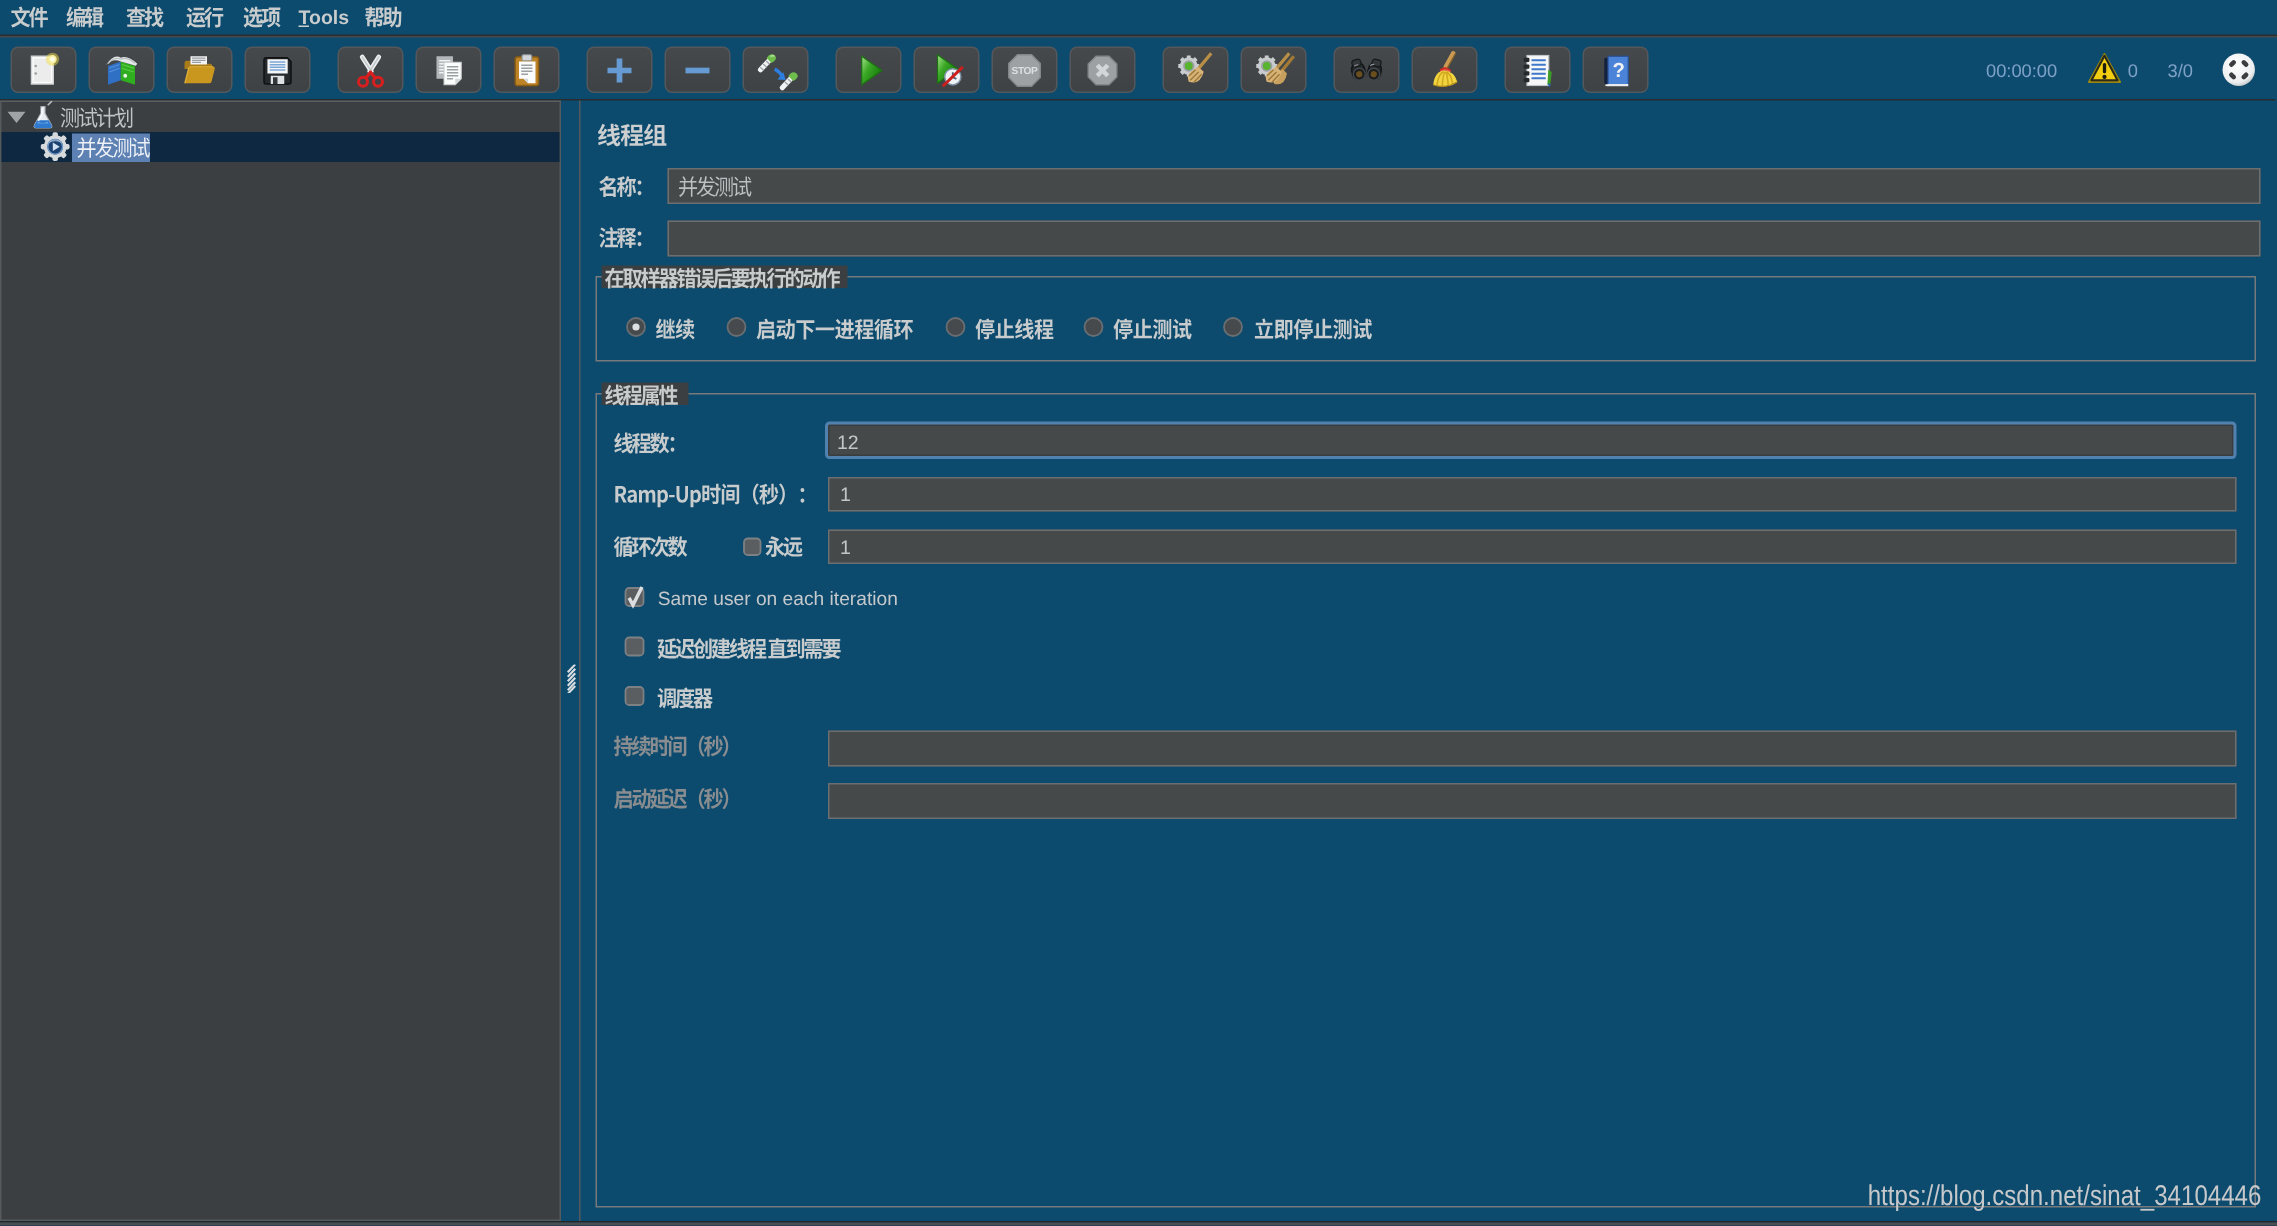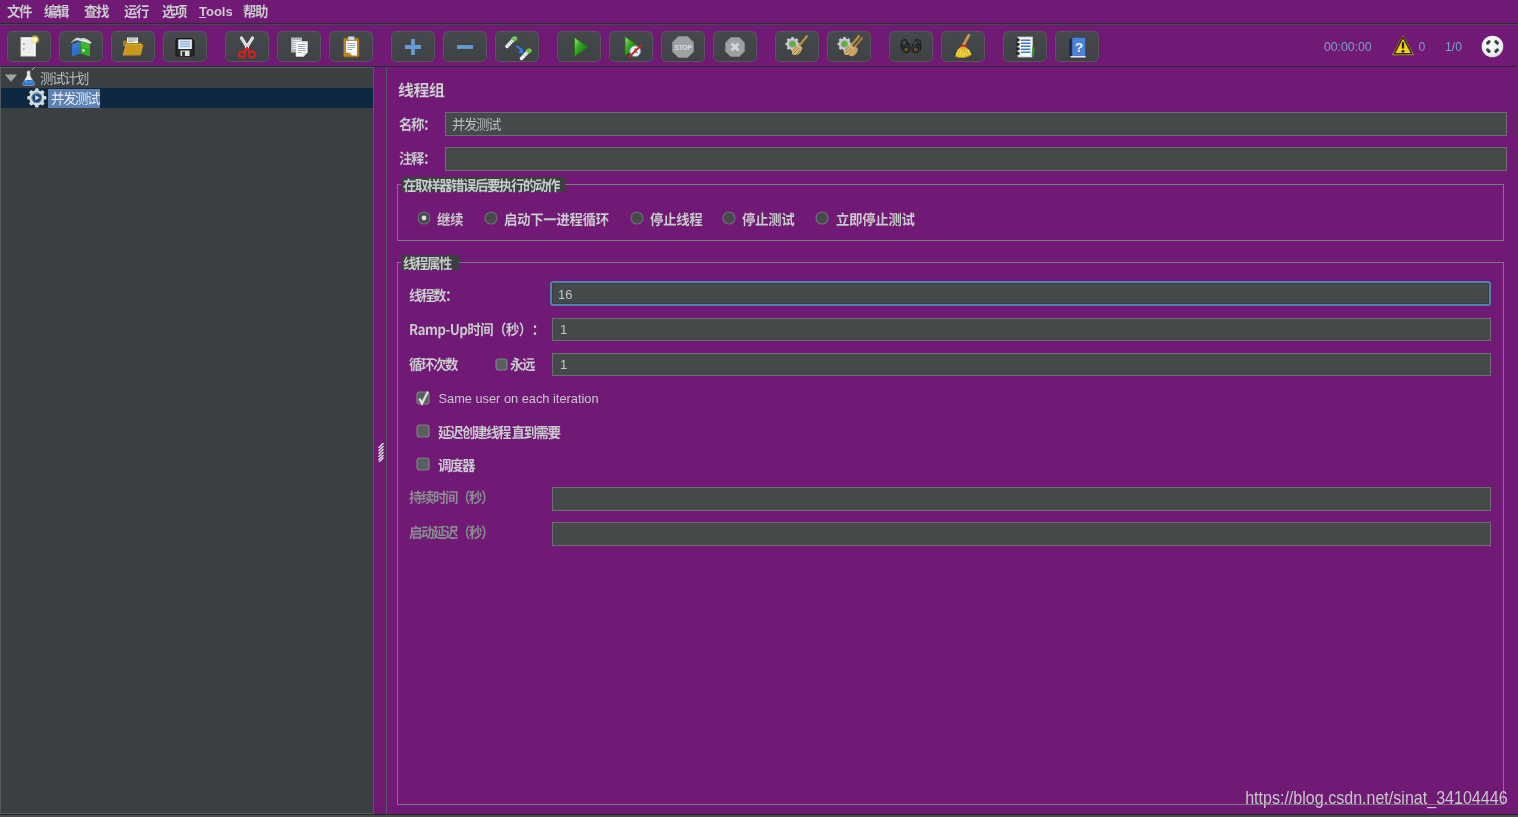--- a/index.html
+++ b/index.html
@@ -1,16 +1,16 @@
 <!DOCTYPE html>
 <html><head><meta charset="utf-8"><style>
 
 *{margin:0;padding:0;box-sizing:border-box}
 html,body{width:1518px;height:817px;background:#3c3f41;font-family:"Liberation Sans",sans-serif}
-#root{position:relative;width:1518px;height:817px;background:#701a75;overflow:hidden}
+#root{position:relative;width:1518px;height:817px;background:#0c4a6e;overflow:hidden}
 .abs{position:absolute}
 .btn{position:absolute;width:44px;height:31px;border-radius:5px;border:1px solid #54585a;
  background:linear-gradient(#46494b,#3f4245)}
 .btn svg{position:absolute;left:50%;top:50%;transform:translate(-50%,-50%)}
 .field{position:absolute;background:#45494a;border:1px solid #6b6f71;
  color:#c3c6c8;font-size:13px;line-height:21px;padding-left:7px}
 
 </style></head><body>
 <div id="root">
 <svg style="position:absolute;left:6.5px;top:4px;overflow:visible" width="26" height="18">
@@ -247,21 +247,21 @@
 </svg>
     </div>
 <div class="abs" style="left:1324px;top:39.5px;font-size:12.2px;color:#7ea1c6">00:00:00</div>
 <svg class="abs" style="left:1391px;top:34px" width="24" height="24">
 <path d="M12 1.8 L22.6 20.8 L1.4 20.8 Z" fill="#e9c414" stroke="#97860f" stroke-width="1" stroke-linejoin="round"></path>
 <path d="M12 3.2 L20.8 19.6 L3.2 19.6 Z" fill="#f2cd10" stroke="#2b2a18" stroke-width="1.4" stroke-linejoin="round"></path>
 <rect x="10.9" y="8" width="2.2" height="6.8" rx="1" fill="#1d1d10"></rect>
 <circle cx="12" cy="17.3" r="1.4" fill="#1d1d10"></circle>
 </svg>
 <div class="abs" style="left:1418.5px;top:39.5px;font-size:12.2px;color:#7ea1c6">0</div>
-<div class="abs" style="left:1445px;top:39.5px;font-size:12.2px;color:#7ea1c6">1/0</div>
+<div class="abs" style="left:1445px;top:39.5px;font-size:12.2px;color:#7ea1c6">3/0</div>
 <svg class="abs" style="left:1481px;top:35px" width="23" height="23">
 <defs>
         <radialGradient id="ball" cx="0.42" cy="0.35" r="0.72">
 <stop offset="0" stop-color="#ffffff"></stop>
           <stop offset="0.75" stop-color="#eceeef"></stop>
           <stop offset="1" stop-color="#b4b8ba"></stop>
         </radialGradient>
       </defs>
 <circle cx="11.5" cy="11.5" r="10.8" fill="url(#ball)"></circle>
 <g fill="#3b3e40">
@@ -384,21 +384,21 @@
     </svg>
 <div class="abs" style="left:397px;top:262px;width:1107px;height:543px;border:1px solid #77797b"></div>
 <div class="abs" style="left:401px;top:255px;width:58px;height:15px;background:#3c3f41"></div>
 <svg style="position:absolute;left:403px;top:255.5px;overflow:visible" width="50" height="18">
       <path transform="translate(0,12.97) scale(1,1.100)" fill="#c9cccd" d="M0.64 -0.95 0.96 0.58C2.28 0.13 3.91 -0.44 5.45 -0.99L5.2 -2.32C3.52 -1.78 1.77 -1.25 0.64 -0.95ZM9.47 -10.43C10.02 -10.05 10.76 -9.5 11.14 -9.15L12.1 -10.09C11.71 -10.43 10.95 -10.95 10.41 -11.26ZM0.99 -5.53C1.21 -5.64 1.53 -5.72 2.71 -5.87C2.26 -5.24 1.88 -4.76 1.66 -4.54C1.25 -4.05 0.94 -3.75 0.59 -3.67C0.76 -3.28 1.01 -2.56 1.09 -2.26C1.43 -2.47 1.98 -2.63 5.25 -3.26C5.23 -3.58 5.25 -4.19 5.29 -4.6L3.18 -4.25C4.1 -5.33 4.98 -6.59 5.71 -7.85L4.41 -8.67C4.17 -8.19 3.9 -7.71 3.62 -7.25L2.48 -7.17C3.23 -8.19 3.97 -9.45 4.49 -10.64L2.99 -11.36C2.51 -9.84 1.58 -8.21 1.29 -7.8C0.99 -7.37 0.76 -7.1 0.48 -7.02C0.66 -6.61 0.91 -5.84 0.99 -5.53ZM11.55 -4.7C11.15 -4.06 10.64 -3.48 10.05 -2.96C9.93 -3.48 9.81 -4.07 9.7 -4.7L12.8 -5.28L12.53 -6.67L9.51 -6.12L9.39 -7.38L12.45 -7.87L12.18 -9.27L9.3 -8.83C9.26 -9.69 9.25 -10.56 9.26 -11.43H7.65C7.65 -10.49 7.68 -9.53 7.73 -8.59L5.79 -8.29L6.04 -6.85L7.83 -7.13L7.96 -5.84L5.49 -5.4L5.76 -3.97L8.15 -4.41C8.29 -3.51 8.48 -2.68 8.7 -1.94C7.6 -1.25 6.34 -0.71 5.03 -0.32C5.39 0.05 5.79 0.6 5.99 1.02C7.14 0.6 8.24 0.09 9.23 -0.54C9.76 0.54 10.44 1.19 11.3 1.19C12.37 1.19 12.8 0.76 13.05 -0.9C12.7 -1.07 12.23 -1.41 11.93 -1.78C11.86 -0.7 11.74 -0.36 11.48 -0.36C11.15 -0.36 10.81 -0.76 10.53 -1.46C11.46 -2.22 12.26 -3.1 12.9 -4.1Z M19.64 -9.53H22.77V-7.68H19.64ZM18.15 -10.88V-6.32H24.33V-10.88ZM18.04 -3.03V-1.68H20.39V-0.5H17.2V0.91H24.98V-0.5H22V-1.68H24.37V-3.03H22V-4.14H24.69V-5.52H17.72V-4.14H20.39V-3.03ZM16.56 -11.24C15.52 -10.79 13.88 -10.38 12.39 -10.14C12.56 -9.81 12.76 -9.27 12.84 -8.91C13.37 -8.98 13.92 -9.07 14.48 -9.17V-7.61H12.55V-6.12H14.26C13.78 -4.82 13.02 -3.38 12.27 -2.51C12.52 -2.1 12.87 -1.43 13.02 -0.98C13.54 -1.65 14.05 -2.6 14.48 -3.63V1.19H16.03V-4.06C16.36 -3.56 16.68 -3.04 16.84 -2.69L17.76 -3.97C17.51 -4.26 16.4 -5.43 16.03 -5.72V-6.12H17.47V-7.61H16.03V-9.51C16.61 -9.65 17.16 -9.82 17.64 -10.01Z M27.3 -9.62H34.48V-8.87H27.3ZM25.72 -10.84V-6.89C25.72 -4.74 25.61 -1.73 24.32 0.34C24.72 0.48 25.43 0.9 25.73 1.14C27.1 -1.07 27.3 -4.54 27.3 -6.89V-7.65H36.09V-10.84ZM29.47 -4.78H31.06V-4.14H29.47ZM32.52 -4.78H34.16V-4.14H32.52ZM34.72 -7.58C33.14 -7.22 30.24 -7.06 27.83 -7.04C27.97 -6.77 28.1 -6.32 28.14 -6.06C29.07 -6.06 30.07 -6.08 31.06 -6.14V-5.67H28.05V-3.26H31.06V-2.75H27.51V1.21H28.97V-1.7H31.06V-0.92L29.25 -0.87L29.36 0.24L33.51 0.01L33.63 0.51L33.88 0.44C33.97 0.68 34.08 0.95 34.12 1.18C34.84 1.18 35.4 1.18 35.78 1.02C36.18 0.84 36.29 0.56 36.29 -0.04V-2.75H32.52V-3.26H35.67V-5.67H32.52V-6.24C33.67 -6.35 34.75 -6.49 35.62 -6.69ZM32.98 -1.39 33.15 -1.01 32.52 -0.98V-1.7H34.81V-0.04C34.81 0.09 34.77 0.12 34.63 0.12H34.57C34.45 -0.35 34.17 -1.07 33.9 -1.62Z M40.53 -0.75V0.78H48.92V-0.75H45.76V-3.44H48.21V-4.94H45.76V-7.16H48.5V-8.67H45.76V-11.31H44.15V-8.67H43.06C43.2 -9.27 43.3 -9.9 43.4 -10.53L41.83 -10.77C41.7 -9.62 41.47 -8.47 41.13 -7.48C40.93 -8.01 40.65 -8.66 40.38 -9.17L39.6 -8.84V-11.39H38V-8.64L36.87 -8.8C36.78 -7.69 36.54 -6.19 36.21 -5.29L37.41 -4.86C37.69 -5.83 37.93 -7.28 38 -8.4V1.19H39.6V-8C39.83 -7.44 40.03 -6.86 40.11 -6.46L40.86 -6.81C40.74 -6.53 40.61 -6.26 40.46 -6.03C40.85 -5.87 41.57 -5.51 41.9 -5.29C42.18 -5.8 42.43 -6.45 42.66 -7.16H44.15V-4.94H41.53V-3.44H44.15V-0.75Z"></path>
     </svg>
 <svg style="position:absolute;left:409px;top:288px;overflow:visible" width="50" height="18">
       <path transform="translate(0,12.97) scale(1,1.100)" fill="#c9cccd" d="M0.64 -0.95 0.96 0.58C2.28 0.13 3.91 -0.44 5.45 -0.99L5.2 -2.32C3.52 -1.78 1.77 -1.25 0.64 -0.95ZM9.47 -10.43C10.02 -10.05 10.76 -9.5 11.14 -9.15L12.1 -10.09C11.71 -10.43 10.95 -10.95 10.41 -11.26ZM0.99 -5.53C1.21 -5.64 1.53 -5.72 2.71 -5.87C2.26 -5.24 1.88 -4.76 1.66 -4.54C1.25 -4.05 0.94 -3.75 0.59 -3.67C0.76 -3.28 1.01 -2.56 1.09 -2.26C1.43 -2.47 1.98 -2.63 5.25 -3.26C5.23 -3.58 5.25 -4.19 5.29 -4.6L3.18 -4.25C4.1 -5.33 4.98 -6.59 5.71 -7.85L4.41 -8.67C4.17 -8.19 3.9 -7.71 3.62 -7.25L2.48 -7.17C3.23 -8.19 3.97 -9.45 4.49 -10.64L2.99 -11.36C2.51 -9.84 1.58 -8.21 1.29 -7.8C0.99 -7.37 0.76 -7.1 0.48 -7.02C0.66 -6.61 0.91 -5.84 0.99 -5.53ZM11.55 -4.7C11.15 -4.06 10.64 -3.48 10.05 -2.96C9.93 -3.48 9.81 -4.07 9.7 -4.7L12.8 -5.28L12.53 -6.67L9.51 -6.12L9.39 -7.38L12.45 -7.87L12.18 -9.27L9.3 -8.83C9.26 -9.69 9.25 -10.56 9.26 -11.43H7.65C7.65 -10.49 7.68 -9.53 7.73 -8.59L5.79 -8.29L6.04 -6.85L7.83 -7.13L7.96 -5.84L5.49 -5.4L5.76 -3.97L8.15 -4.41C8.29 -3.51 8.48 -2.68 8.7 -1.94C7.6 -1.25 6.34 -0.71 5.03 -0.32C5.39 0.05 5.79 0.6 5.99 1.02C7.14 0.6 8.24 0.09 9.23 -0.54C9.76 0.54 10.44 1.19 11.3 1.19C12.37 1.19 12.8 0.76 13.05 -0.9C12.7 -1.07 12.23 -1.41 11.93 -1.78C11.86 -0.7 11.74 -0.36 11.48 -0.36C11.15 -0.36 10.81 -0.76 10.53 -1.46C11.46 -2.22 12.26 -3.1 12.9 -4.1Z M19.64 -9.53H22.77V-7.68H19.64ZM18.15 -10.88V-6.32H24.33V-10.88ZM18.04 -3.03V-1.68H20.39V-0.5H17.2V0.91H24.98V-0.5H22V-1.68H24.37V-3.03H22V-4.14H24.69V-5.52H17.72V-4.14H20.39V-3.03ZM16.56 -11.24C15.52 -10.79 13.88 -10.38 12.39 -10.14C12.56 -9.81 12.76 -9.27 12.84 -8.91C13.37 -8.98 13.92 -9.07 14.48 -9.17V-7.61H12.55V-6.12H14.26C13.78 -4.82 13.02 -3.38 12.27 -2.51C12.52 -2.1 12.87 -1.43 13.02 -0.98C13.54 -1.65 14.05 -2.6 14.48 -3.63V1.19H16.03V-4.06C16.36 -3.56 16.68 -3.04 16.84 -2.69L17.76 -3.97C17.51 -4.26 16.4 -5.43 16.03 -5.72V-6.12H17.47V-7.61H16.03V-9.51C16.61 -9.65 17.16 -9.82 17.64 -10.01Z M29.68 -11.23C29.47 -10.72 29.09 -9.98 28.8 -9.51L29.82 -9.06C30.16 -9.47 30.59 -10.09 31.04 -10.69ZM29.01 -3.19C28.77 -2.72 28.45 -2.3 28.09 -1.94L26.99 -2.48L27.39 -3.19ZM25.07 -1.97C25.69 -1.73 26.34 -1.41 26.99 -1.07C26.22 -0.6 25.33 -0.25 24.35 -0.04C24.62 0.24 24.92 0.8 25.07 1.17C26.28 0.83 27.36 0.35 28.27 -0.34C28.66 -0.09 29.01 0.15 29.29 0.36L30.24 -0.68C29.98 -0.87 29.64 -1.07 29.29 -1.29C29.98 -2.06 30.5 -3.03 30.83 -4.22L29.96 -4.54L29.72 -4.49H28.03L28.25 -5.01L26.83 -5.27C26.73 -5.01 26.63 -4.76 26.51 -4.49H24.8V-3.19H25.84C25.58 -2.73 25.31 -2.32 25.07 -1.97ZM24.9 -10.68C25.22 -10.16 25.54 -9.46 25.63 -9H24.58V-7.75H26.56C25.94 -7.09 25.09 -6.5 24.29 -6.18C24.59 -5.88 24.94 -5.36 25.13 -5C25.8 -5.37 26.51 -5.92 27.12 -6.54V-5.35H28.61V-6.79C29.12 -6.39 29.64 -5.95 29.94 -5.67L30.78 -6.78C30.54 -6.95 29.8 -7.4 29.19 -7.75H31.16V-9H28.61V-11.39H27.12V-9H25.74L26.85 -9.49C26.75 -9.97 26.4 -10.65 26.05 -11.16ZM32.2 -11.35C31.91 -8.94 31.3 -6.65 30.23 -5.25C30.55 -5.03 31.16 -4.5 31.38 -4.23C31.64 -4.6 31.88 -5 32.09 -5.44C32.35 -4.42 32.66 -3.47 33.05 -2.63C32.35 -1.5 31.37 -0.66 30.02 -0.04C30.28 0.27 30.71 0.94 30.85 1.26C32.11 0.62 33.09 -0.19 33.84 -1.19C34.44 -0.27 35.19 0.51 36.11 1.09C36.34 0.68 36.81 0.11 37.16 -0.17C36.14 -0.74 35.34 -1.58 34.71 -2.63C35.35 -3.95 35.75 -5.53 36.01 -7.42H36.85V-8.91H33.26C33.42 -9.63 33.57 -10.37 33.67 -11.14ZM34.51 -7.42C34.37 -6.28 34.17 -5.27 33.86 -4.38C33.5 -5.32 33.23 -6.34 33.05 -7.42Z M39.35 -6.28C40.06 -6.28 40.62 -6.82 40.62 -7.54C40.62 -8.28 40.06 -8.82 39.35 -8.82C38.64 -8.82 38.08 -8.28 38.08 -7.54C38.08 -6.82 38.64 -6.28 39.35 -6.28ZM39.35 0.11C40.06 0.11 40.62 -0.43 40.62 -1.15C40.62 -1.89 40.06 -2.43 39.35 -2.43C38.64 -2.43 38.08 -1.89 38.08 -1.15C38.08 -0.43 38.64 0.11 39.35 0.11Z"></path>
     </svg>
 <div class="abs" style="left:550px;top:281px;width:941px;height:25px;border:2px solid #5181ae;border-radius:3px;background:#45494a;box-shadow:inset 0 0 0 1px #393d40"></div>
-<div class="abs" style="left:558px;top:287px;font-size:13px;color:#c3c6c8">16</div>
+<div class="abs" style="left:558px;top:287px;font-size:13px;color:#c3c6c8">12</div>
 <svg style="position:absolute;left:409px;top:322px;overflow:visible" width="137" height="18">
       <path transform="translate(0,12.97) scale(1,1.100)" fill="#c9cccd" d="M3.2 -5.32V-8.35H4.49C5.76 -8.35 6.46 -7.99 6.46 -6.91C6.46 -5.86 5.76 -5.32 4.49 -5.32ZM6.62 0H8.83L6.51 -4.06C7.65 -4.5 8.4 -5.43 8.4 -6.91C8.4 -9.19 6.75 -9.93 4.66 -9.93H1.22V0H3.2V-3.75H4.58Z M11.48 0.19C12.35 0.19 13.1 -0.23 13.75 -0.8H13.81L13.95 0H15.56V-4.38C15.56 -6.55 14.58 -7.69 12.68 -7.69C11.5 -7.69 10.42 -7.24 9.55 -6.7L10.25 -5.39C10.95 -5.8 11.62 -6.11 12.31 -6.11C13.24 -6.11 13.56 -5.55 13.59 -4.81C10.57 -4.49 9.27 -3.64 9.27 -2.05C9.27 -0.76 10.14 0.19 11.48 0.19ZM12.14 -1.35C11.56 -1.35 11.15 -1.61 11.15 -2.2C11.15 -2.88 11.75 -3.38 13.59 -3.59V-2.09C13.12 -1.62 12.7 -1.35 12.14 -1.35Z M17.02 0H18.99V-5.16C19.51 -5.74 19.99 -6 20.42 -6C21.14 -6 21.48 -5.6 21.48 -4.44V0H23.44V-5.16C23.97 -5.74 24.45 -6 24.88 -6C25.59 -6 25.93 -5.6 25.93 -4.44V0H27.88V-4.68C27.88 -6.57 27.16 -7.69 25.57 -7.69C24.6 -7.69 23.86 -7.1 23.17 -6.38C22.82 -7.21 22.19 -7.69 21.12 -7.69C20.14 -7.69 19.44 -7.16 18.81 -6.5H18.77L18.62 -7.5H17.02Z M29.38 2.88H31.35V0.59L31.29 -0.63C31.85 -0.11 32.49 0.19 33.15 0.19C34.8 0.19 36.34 -1.3 36.34 -3.87C36.34 -6.18 35.23 -7.69 33.39 -7.69C32.57 -7.69 31.81 -7.26 31.18 -6.73H31.14L30.99 -7.5H29.38ZM32.72 -1.43C32.31 -1.43 31.84 -1.58 31.35 -2V-5.31C31.86 -5.82 32.32 -6.07 32.83 -6.07C33.86 -6.07 34.32 -5.28 34.32 -3.85C34.32 -2.21 33.61 -1.43 32.72 -1.43Z M37.06 -3.12H40.72V-4.54H37.06Z M45.85 0.19C48.26 0.19 49.67 -1.18 49.67 -4.46V-9.93H47.77V-4.29C47.77 -2.22 47 -1.53 45.85 -1.53C44.69 -1.53 43.96 -2.22 43.96 -4.29V-9.93H41.99V-4.46C41.99 -1.18 43.41 0.19 45.85 0.19Z M51.35 2.88H53.31V0.59L53.25 -0.63C53.81 -0.11 54.45 0.19 55.11 0.19C56.76 0.19 58.3 -1.3 58.3 -3.87C58.3 -6.18 57.19 -7.69 55.35 -7.69C54.53 -7.69 53.77 -7.26 53.14 -6.73H53.1L52.95 -7.5H51.35ZM54.68 -1.43C54.27 -1.43 53.8 -1.58 53.31 -2V-5.31C53.82 -5.82 54.28 -6.07 54.79 -6.07C55.82 -6.07 56.28 -5.28 56.28 -3.85C56.28 -2.21 55.57 -1.43 54.68 -1.43Z M64.52 -5.74C65.16 -4.76 66.03 -3.43 66.42 -2.65L67.85 -3.48C67.41 -4.25 66.5 -5.51 65.84 -6.43ZM62.37 -5.16V-2.72H60.75V-5.16ZM62.37 -6.57H60.75V-8.9H62.37ZM59.25 -10.33V-0.21H60.75V-1.29H63.87V-10.33ZM68.38 -11.3V-8.91H64.37V-7.32H68.38V-0.95C68.38 -0.68 68.27 -0.59 67.97 -0.59C67.68 -0.59 66.69 -0.59 65.75 -0.63C65.99 -0.17 66.25 0.55 66.31 0.99C67.65 1.01 68.6 0.96 69.19 0.71C69.8 0.46 70.01 0.03 70.01 -0.94V-7.32H71.38V-8.91H70.01V-11.3Z M72.17 -8.16V1.18H73.83V-8.16ZM72.36 -10.52C72.97 -9.88 73.66 -8.99 73.94 -8.4L75.29 -9.27C74.98 -9.88 74.24 -10.71 73.63 -11.3ZM76.63 -3.78H79.22V-2.49H76.63ZM76.63 -6.34H79.22V-5.07H76.63ZM75.2 -7.62V-1.21H80.72V-7.62ZM75.76 -10.72V-9.22H82.12V-0.54C82.12 -0.38 82.07 -0.31 81.9 -0.31C81.75 -0.31 81.24 -0.29 80.82 -0.32C81.01 0.07 81.21 0.7 81.28 1.11C82.12 1.11 82.75 1.09 83.21 0.84C83.65 0.59 83.79 0.21 83.79 -0.54V-10.72Z M92.95 -5.09C92.95 -2.22 94.14 -0.08 95.59 1.34L96.86 0.78C95.52 -0.67 94.46 -2.52 94.46 -5.09C94.46 -7.66 95.52 -9.51 96.86 -10.96L95.59 -11.52C94.14 -10.1 92.95 -7.96 92.95 -5.09Z M103.29 -9.09C103.13 -7.69 102.83 -6.16 102.41 -5.2C102.77 -5.05 103.44 -4.76 103.75 -4.56C104.18 -5.61 104.57 -7.28 104.77 -8.82ZM107.17 -8.92C107.7 -7.76 108.25 -6.2 108.43 -5.19L109.91 -5.72C109.69 -6.73 109.15 -8.23 108.55 -9.39ZM107.98 -4.78C107.02 -2.08 104.96 -0.87 101.69 -0.32C102.02 0.05 102.38 0.67 102.53 1.14C106.15 0.32 108.39 -1.15 109.5 -4.36ZM105.25 -11.38V-3.07H106.78V-11.38ZM101.78 -11.27C100.67 -10.8 98.98 -10.4 97.45 -10.17C97.63 -9.82 97.83 -9.27 97.88 -8.92C98.36 -8.98 98.87 -9.06 99.38 -9.14V-7.61H97.36V-6.12H99.17C98.68 -4.82 97.93 -3.38 97.18 -2.51C97.44 -2.1 97.79 -1.43 97.93 -0.98C98.46 -1.65 98.95 -2.59 99.38 -3.6V1.19H100.95V-4.17C101.26 -3.66 101.57 -3.12 101.73 -2.76L102.65 -4.02C102.41 -4.34 101.31 -5.57 100.95 -5.91V-6.12H102.6V-7.61H100.95V-9.45C101.57 -9.59 102.16 -9.77 102.68 -9.96Z M114.28 -5.09C114.28 -7.96 113.09 -10.1 111.64 -11.52L110.37 -10.96C111.71 -9.51 112.77 -7.66 112.77 -5.09C112.77 -2.52 111.71 -0.67 110.37 0.78L111.64 1.34C113.09 -0.08 114.28 -2.22 114.28 -5.09Z M125.97 -6.28C126.68 -6.28 127.24 -6.82 127.24 -7.54C127.24 -8.28 126.68 -8.82 125.97 -8.82C125.26 -8.82 124.69 -8.28 124.69 -7.54C124.69 -6.82 125.26 -6.28 125.97 -6.28ZM125.97 0.11C126.68 0.11 127.24 -0.43 127.24 -1.15C127.24 -1.89 126.68 -2.43 125.97 -2.43C125.26 -2.43 124.69 -1.89 124.69 -1.15C124.69 -0.43 125.26 0.11 125.97 0.11Z"></path>
     </svg>
 <div class="field" style="left:552px;top:317.5px;width:939px;height:23px">1</div>
 <svg style="position:absolute;left:409px;top:357px;overflow:visible" width="50" height="18">
       <path transform="translate(0,12.97) scale(1,1.100)" fill="#c9cccd" d="M2.61 -11.39C2.14 -10.49 1.19 -9.31 0.32 -8.62C0.56 -8.32 0.95 -7.71 1.14 -7.38C2.18 -8.25 3.32 -9.62 4.07 -10.85ZM6.53 -5.83V1.21H7.97V0.63H10.71V1.18H12.23V-5.83H9.96L10.06 -6.93H12.92V-8.27H10.17L10.25 -9.7C10.99 -9.82 11.68 -9.96 12.31 -10.12L11.12 -11.3C9.51 -10.87 6.85 -10.53 4.5 -10.36V-5.94C4.5 -4.05 4.42 -1.23 3.81 0.6C4.18 0.76 4.77 1.15 5.07 1.41C5.87 -0.63 5.96 -3.71 5.96 -5.94V-6.93H8.55L8.47 -5.83ZM5.96 -9.19C6.83 -9.27 7.73 -9.35 8.62 -9.46L8.59 -8.27H5.96ZM2.96 -8.43C2.3 -7.21 1.25 -5.98 0.27 -5.16C0.51 -4.77 0.9 -3.91 1.02 -3.56C1.3 -3.82 1.59 -4.11 1.89 -4.45V1.21H3.38V-6.32C3.74 -6.85 4.06 -7.37 4.34 -7.89ZM7.97 -2.91H10.71V-2.28H7.97ZM7.97 -3.95V-4.56H10.71V-3.95ZM7.97 -0.55V-1.23H10.71V-0.55Z M12.32 -1.72 12.68 -0.2C13.89 -0.59 15.4 -1.09 16.8 -1.55L16.54 -2.99L15.35 -2.61V-5.28H16.41V-6.75H15.35V-9.14H16.7V-10.59H12.44V-9.14H13.86V-6.75H12.63V-5.28H13.86V-2.14ZM17.2 -10.65V-9.13H20.28C19.45 -6.95 18.15 -4.93 16.64 -3.66C17 -3.36 17.61 -2.72 17.88 -2.39C18.57 -3.04 19.22 -3.85 19.84 -4.76V1.18H21.45V-5.8C22.28 -4.74 23.19 -3.47 23.6 -2.63L24.94 -3.62C24.41 -4.57 23.2 -6.07 22.28 -7.14L21.45 -6.57V-7.64C21.67 -8.12 21.88 -8.62 22.06 -9.13H24.82V-10.65Z M24.54 -9.31C25.46 -8.78 26.68 -7.93 27.22 -7.34L28.25 -8.67C27.66 -9.25 26.41 -10.01 25.5 -10.49ZM24.38 -1.11 25.88 -0.01C26.71 -1.33 27.58 -2.81 28.33 -4.23L27.06 -5.31C26.2 -3.75 25.13 -2.1 24.38 -1.11ZM29.86 -11.39C29.45 -9.19 28.65 -7.06 27.52 -5.79C27.95 -5.59 28.77 -5.15 29.12 -4.89C29.67 -5.63 30.16 -6.59 30.59 -7.69H34.76C34.53 -6.86 34.24 -6.02 33.98 -5.45C34.37 -5.29 35.01 -4.97 35.35 -4.8C35.85 -5.82 36.42 -7.28 36.76 -8.7L35.58 -9.38L35.27 -9.3H31.14C31.32 -9.88 31.46 -10.47 31.6 -11.07ZM31.36 -7.29V-6.45C31.36 -4.69 31.01 -1.8 27.24 0.03C27.64 0.32 28.23 0.92 28.49 1.31C30.66 0.2 31.83 -1.27 32.43 -2.73C33.17 -0.96 34.26 0.34 36.01 1.11C36.23 0.67 36.73 -0.01 37.08 -0.34C34.83 -1.17 33.65 -3.02 33.06 -5.45C33.07 -5.79 33.09 -6.11 33.09 -6.41V-7.29Z M41.68 -11.23C41.47 -10.72 41.09 -9.98 40.8 -9.51L41.82 -9.06C42.16 -9.47 42.59 -10.09 43.03 -10.69ZM41.01 -3.19C40.77 -2.72 40.45 -2.3 40.09 -1.94L38.99 -2.48L39.39 -3.19ZM37.07 -1.97C37.69 -1.73 38.34 -1.41 38.99 -1.07C38.22 -0.6 37.33 -0.25 36.35 -0.04C36.62 0.24 36.92 0.8 37.07 1.17C38.28 0.83 39.36 0.35 40.27 -0.34C40.66 -0.09 41.01 0.15 41.29 0.36L42.24 -0.68C41.98 -0.87 41.64 -1.07 41.29 -1.29C41.98 -2.06 42.5 -3.03 42.83 -4.22L41.96 -4.54L41.72 -4.49H40.03L40.25 -5.01L38.83 -5.27C38.73 -5.01 38.63 -4.76 38.51 -4.49H36.8V-3.19H37.84C37.58 -2.73 37.31 -2.32 37.07 -1.97ZM36.9 -10.68C37.22 -10.16 37.54 -9.46 37.63 -9H36.58V-7.75H38.56C37.94 -7.09 37.09 -6.5 36.29 -6.18C36.59 -5.88 36.94 -5.36 37.13 -5C37.8 -5.37 38.51 -5.92 39.12 -6.54V-5.35H40.61V-6.79C41.12 -6.39 41.64 -5.95 41.94 -5.67L42.78 -6.78C42.54 -6.95 41.8 -7.4 41.19 -7.75H43.16V-9H40.61V-11.39H39.12V-9H37.74L38.85 -9.49C38.75 -9.97 38.4 -10.65 38.05 -11.16ZM44.2 -11.35C43.91 -8.94 43.3 -6.65 42.23 -5.25C42.55 -5.03 43.16 -4.5 43.38 -4.23C43.64 -4.6 43.88 -5 44.09 -5.44C44.35 -4.42 44.66 -3.47 45.05 -2.63C44.35 -1.5 43.37 -0.66 42.02 -0.04C42.28 0.27 42.71 0.94 42.85 1.26C44.11 0.62 45.09 -0.19 45.84 -1.19C46.44 -0.27 47.19 0.51 48.11 1.09C48.34 0.68 48.81 0.11 49.16 -0.17C48.14 -0.74 47.34 -1.58 46.71 -2.63C47.35 -3.95 47.75 -5.53 48.01 -7.42H48.85V-8.91H45.26C45.42 -9.63 45.57 -10.37 45.67 -11.14ZM46.51 -7.42C46.37 -6.28 46.17 -5.27 45.86 -4.38C45.5 -5.32 45.23 -6.34 45.05 -7.42Z"></path>
     </svg>
 <svg class="abs" style="left:495px;top:357.5px;overflow:visible" width="13" height="13">
       <rect x="1" y="1" width="11" height="11" rx="2.5" fill="#5a5e60" stroke="#7d8184" stroke-width="1.2"></rect>
     </svg>

